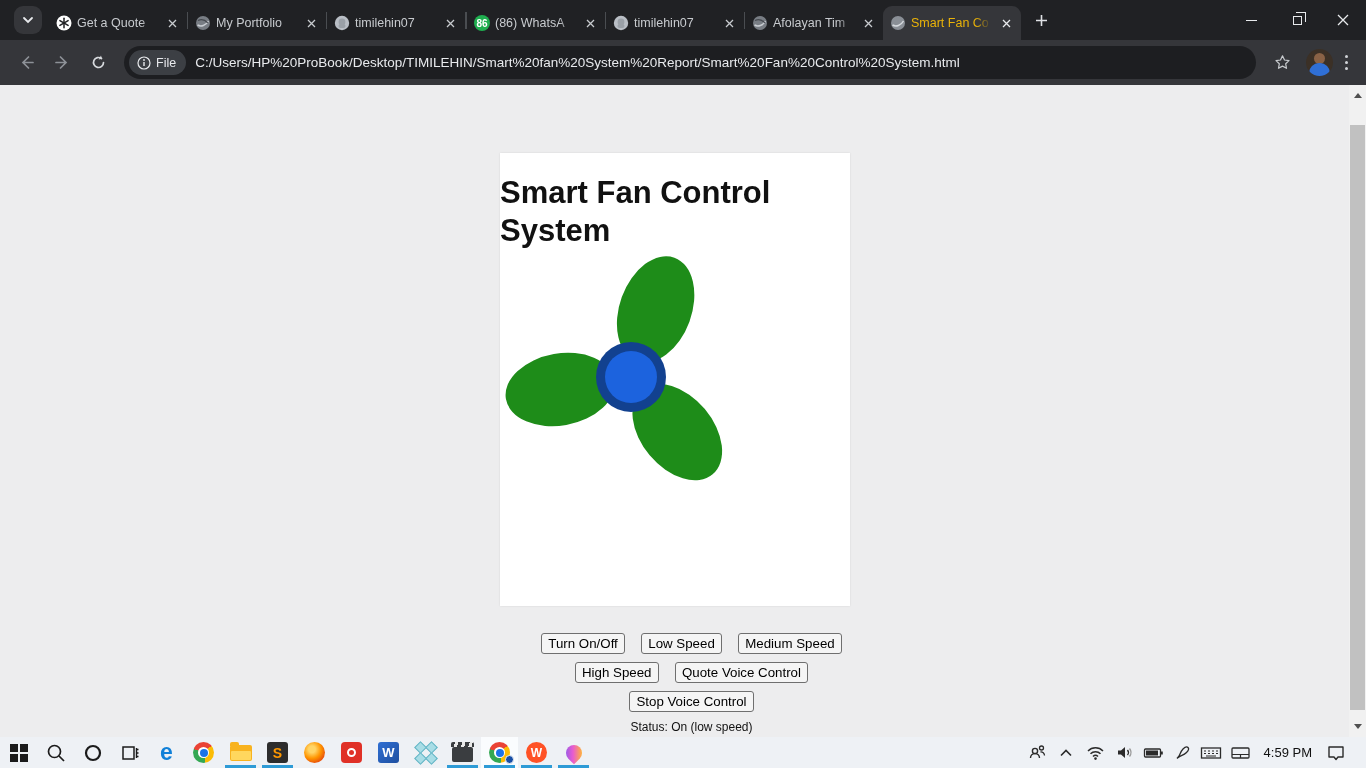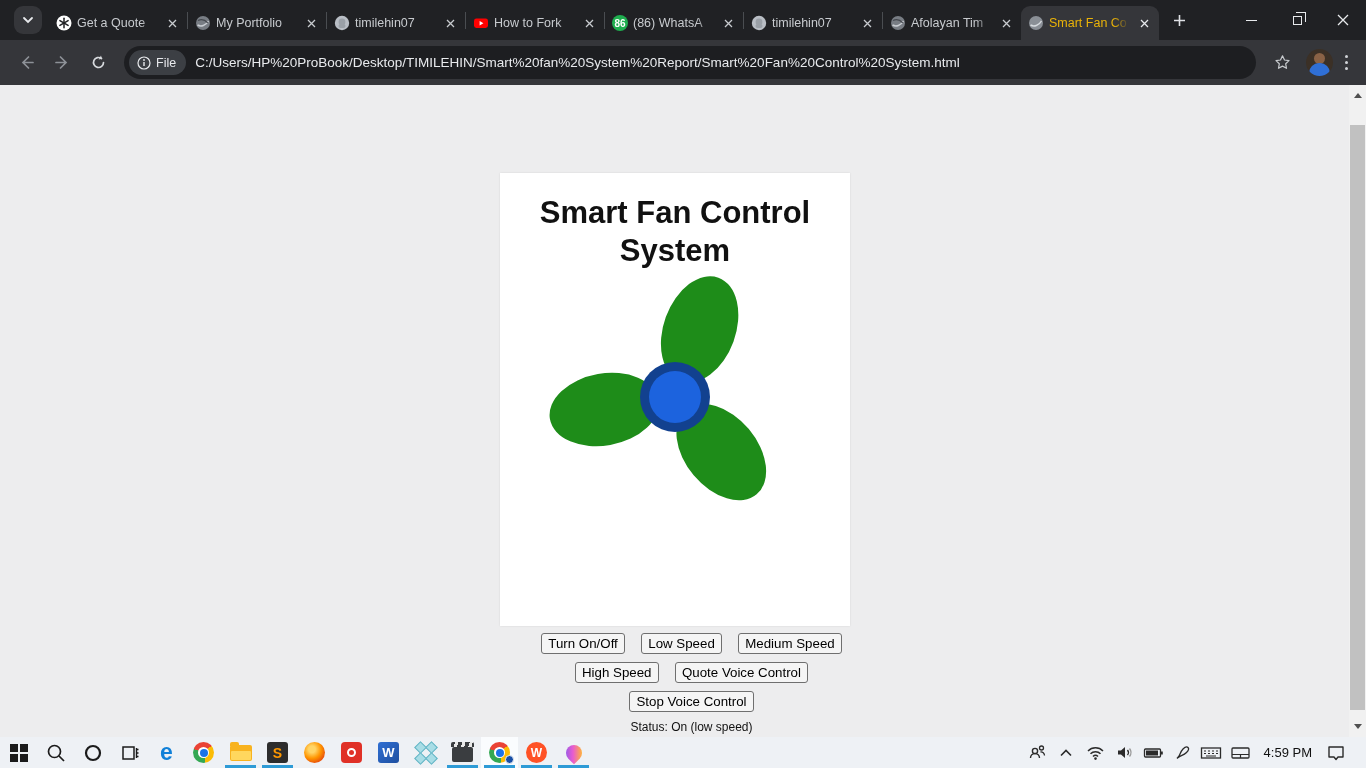--- a/index.html
+++ b/index.html
@@ -46,22 +46,22 @@
             background:#3b3026; position:relative; }
   .avatar:before { content:""; position:absolute; left:8px; top:4px; width:11px; height:11px;
                    border-radius:50%; background:#8a6246; }
   .avatar:after { content:""; position:absolute; left:3px; top:14px; width:21px; height:13px;
                   border-radius:10px 10px 0 0; background:#2f6fd6; }
   .kebab { display:flex; flex-direction:column; gap:3px; padding:6px 10px 6px 6px; }
   .kebab i { width:3px; height:3px; border-radius:50%; background:#d0d3d7; }
 
   
   .content { position:relative; height:652px; background:#ededee; overflow:hidden; }
-  .card { position:absolute; left:500px; top:88px; width:350px; height:453px; background:#fff;
-          box-shadow:0 0 2px rgba(0,0,0,.10); text-align:center; }
+  .card { position:absolute; left:500px; top:68px; width:350px; height:453px; background:#fff;
+          box-shadow:0 0 2px rgba(0,0,0,.10); text-align:left; }
   .card h1 { margin-top:21px; font-size:31px; line-height:1.22; font-weight:bold; color:#111; }
   .fanbox { margin-top:1px; }
   .controls { position:absolute; left:450px; top:548px; width:483px; text-align:center; }
   .btnrow { margin-bottom:8px; height:21px; }
   .pagebtn { font-family:"Liberation Sans", sans-serif; font-size:13.3px; color:#000;
              background:#f5f5f5; border:1px solid #6f6f6f; border-radius:3px;
              padding:2px 6px; margin:0 6px; cursor:pointer; }
   .statusline { font-size:12px; color:#111; margin-top:5px; }
 
   
@@ -187,34 +187,20 @@
         </span>
         <span class="tab-title">timilehin07</span>
         <span class="tab-close">
           <svg width="9" height="9" viewBox="0 0 9 9">
               <path d="M1 1 L8 8 M8 1 L1 8" stroke="#c8cbcf" stroke-width="1.3"></path>
             </svg>
         </span>
       </div>
       <i class="tabsep"></i>
 
-      <div class="tab">
-        <span class="fav">
-          <svg width="16" height="16" viewBox="0 0 16 16">
-              <rect x="1" y="3.5" width="14" height="9.5" rx="2.4" fill="#f00"></rect>
-            <path d="M6.6 6 L10.4 8.2 L6.6 10.4 Z" fill="#fff"></path>
-            </svg>
-        </span>
-        <span class="tab-title">How to Fork</span>
-        <span class="tab-close">
-          <svg width="9" height="9" viewBox="0 0 9 9">
-              <path d="M1 1 L8 8 M8 1 L1 8" stroke="#c8cbcf" stroke-width="1.3"></path>
-            </svg>
-        </span>
-      </div>
       <i class="tabsep"></i>
 
       <div class="tab">
         <span class="fav wa">
           <span>86</span>
         </span>
         <span class="tab-title">(86) WhatsA</span>
         <span class="tab-close">
           <svg width="9" height="9" viewBox="0 0 9 9">
               <path d="M1 1 L8 8 M8 1 L1 8" stroke="#c8cbcf" stroke-width="1.3"></path>

